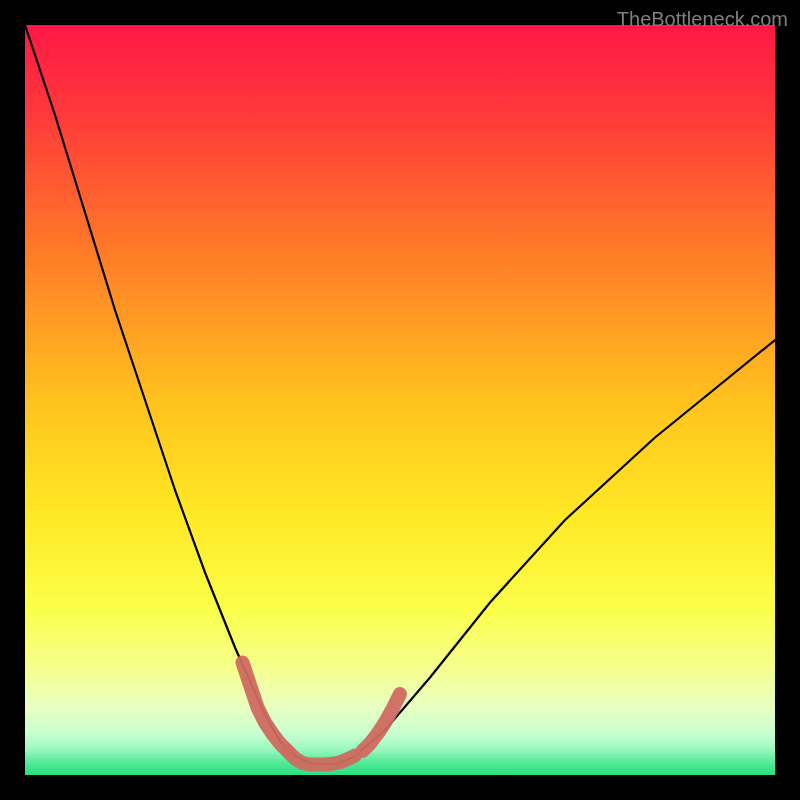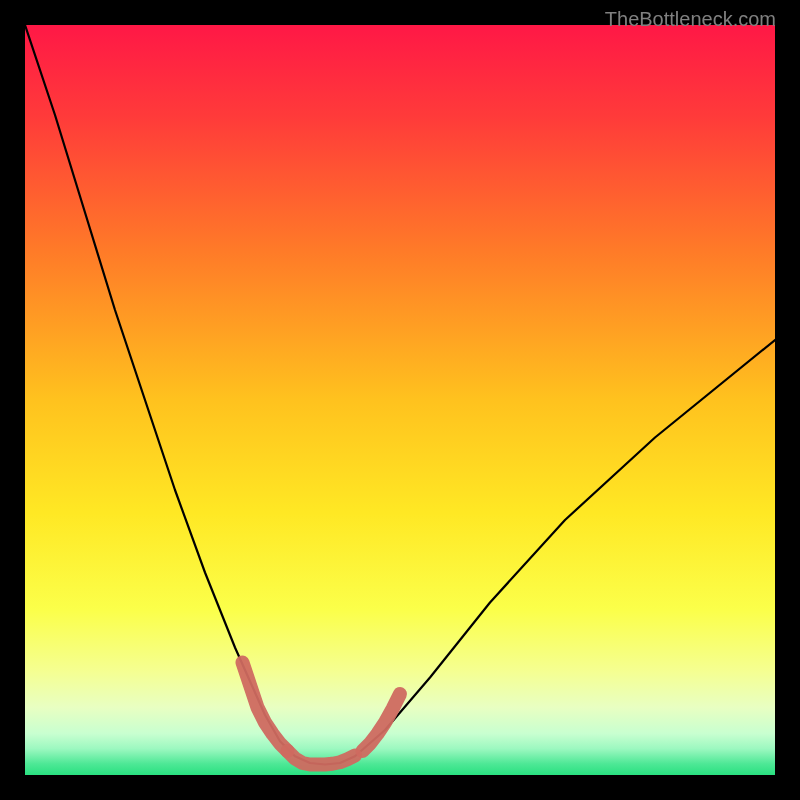--- a/index.html
+++ b/index.html
@@ -1,17 +1,17 @@
 <!DOCTYPE html>
 <html><head>
   <meta charset="utf-8">
   <style>
     * { margin: 0; padding: 0; box-sizing: border-box; }
     body { width: 800px; height: 800px; background: #000; position: relative; font-family: Arial, sans-serif; }
-    .watermark { position: absolute; top: 8px; right: 24px; color: #808080; font-size: 20px; font-weight: normal; z-index: 10; }
+    .watermark { position: absolute; top: 8px; right: 12px; color: #808080; font-size: 20px; font-weight: normal; z-index: 10; }
     .frame { position: absolute; top: 0; left: 0; width: 800px; height: 800px; background: #000; }
     .plot-area { position: absolute; top: 25px; left: 25px; width: 750px; height: 750px; }
     svg { width: 100%; height: 100%; display: block; }
   </style>
 </head>
 <body>
 
 <div class="frame">
   <div class="plot-area">
     <svg viewBox="0 0 750 750" preserveAspectRatio="none">

